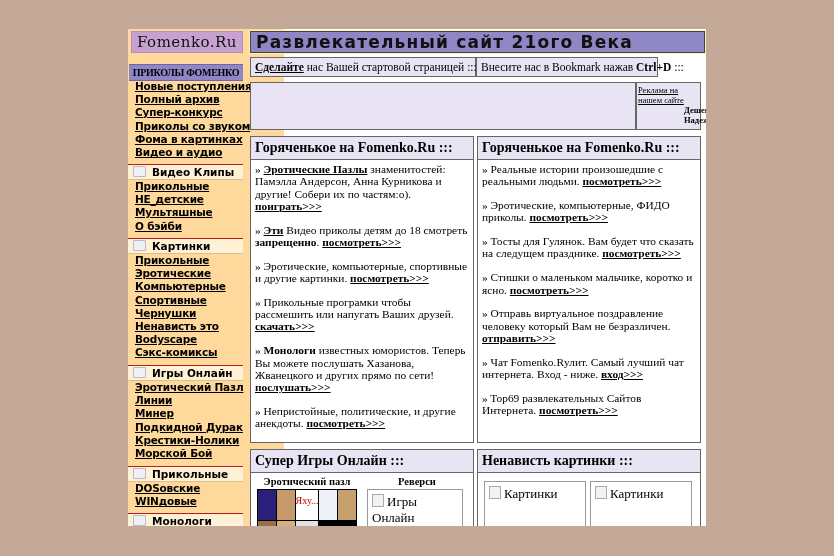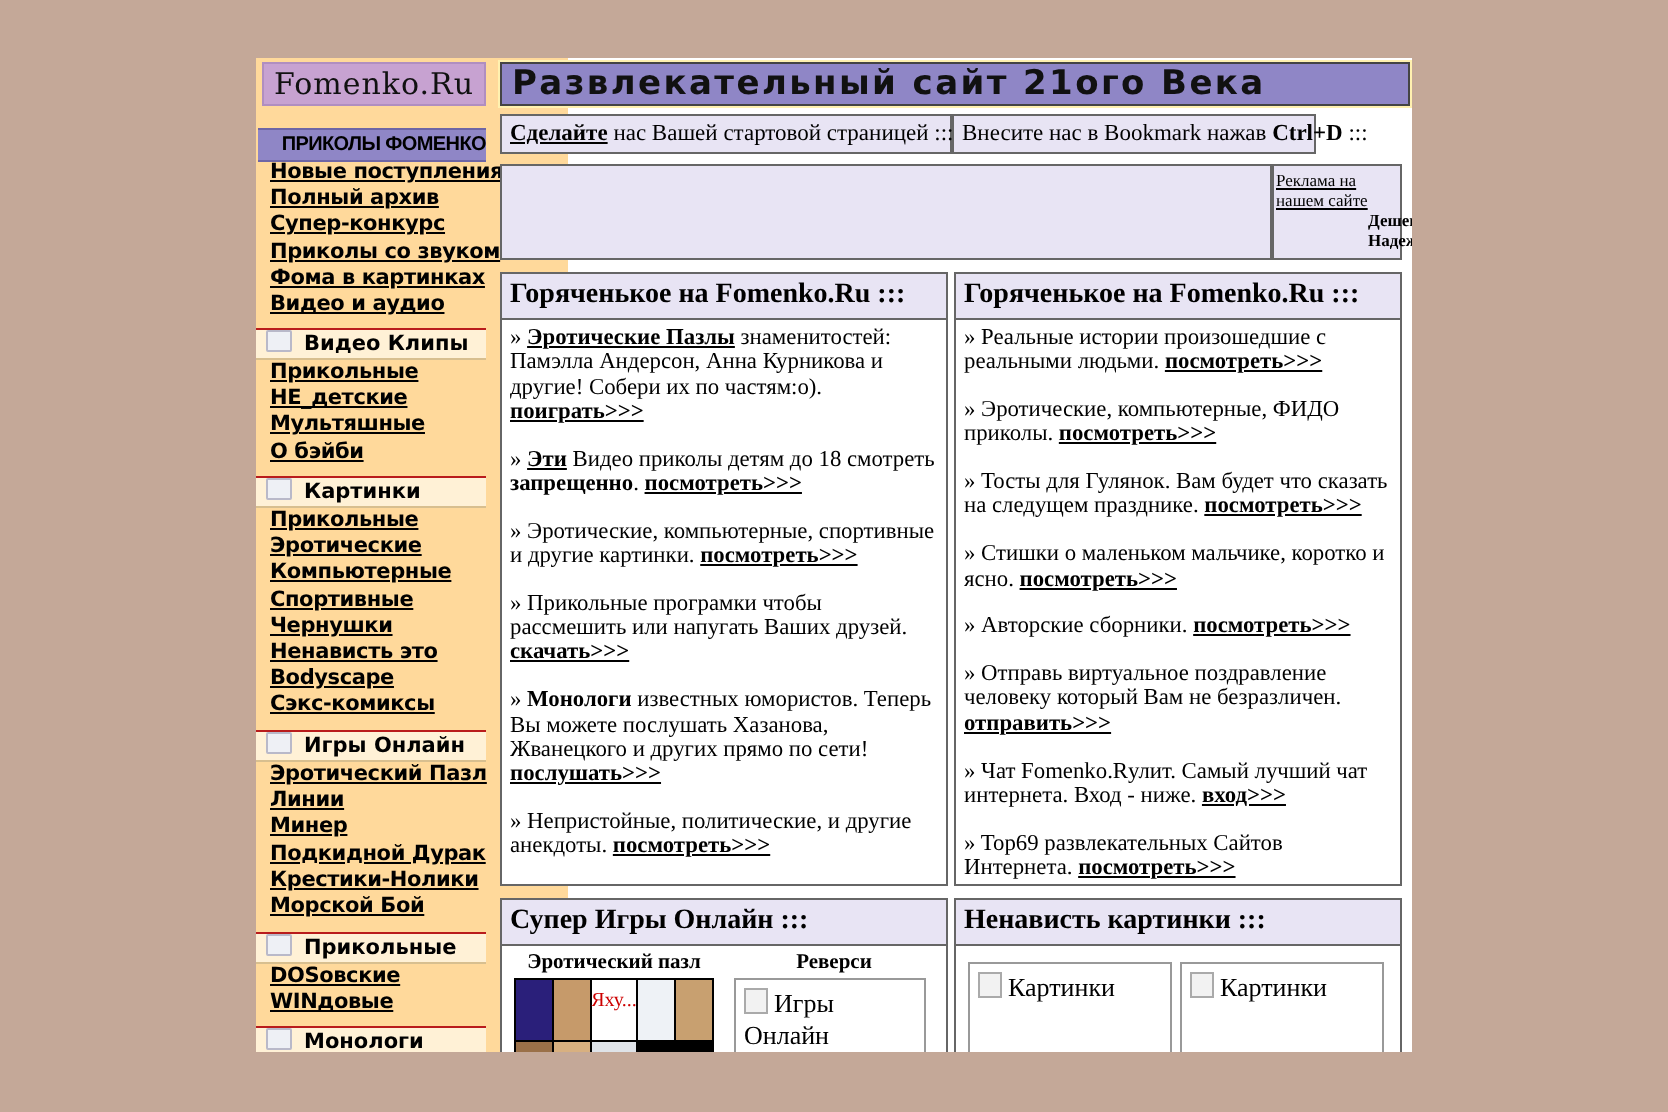--- a/index.html
+++ b/index.html
@@ -1,21 +1,21 @@
 <!DOCTYPE html>
 <html><head>
 <meta charset="utf-8">
 <style>
   html, body { margin:0; padding:0; }
   body { width:834px; height:556px; background:#c4a898; position:relative; overflow:hidden; font-family:"Liberation Serif", serif; color:#000; }
   .page { position:absolute; left:128px; top:29px; width:578px; height:497px; background:#fff; overflow:hidden; }
   
   .sidebar { position:absolute; left:0; top:0; width:116px; height:497px; background:#ffd99b;padding-left:40px; }
   .logo { position:absolute; left:3px; top:2px; width:110px; height:20px; background:#c7a2d1; border:1px solid #b08ec0; text-align:center; font-family:"DejaVu Serif", serif; font-size:15px; line-height:20px; letter-spacing:0.5px; color:#111; }
-  .sec-title { position:absolute; left:1px; width:114px; height:15px; background:#8f86c6; border-top:1px solid #6e66a6; border-bottom:1px solid #6e66a6; font-family:Liberation Sans, sans-serif; font-weight:bold; font-size:10px; line-height:15px; color:#000; text-align:right; letter-spacing:-0.3px; }
+  .sec-title { position:absolute; left:1px; width:114px; height:15px; background:#8f86c6; border-top:1px solid #6e66a6; border-bottom:1px solid #6e66a6; font-family:Liberation Serif, serif; font-weight:bold; font-size:10px; line-height:15px; color:#000; text-align:center; letter-spacing:-0.3px; }
   .nav-list { position:absolute; left:7px; }
   .nav-link { display:block; font-family:"DejaVu Sans", sans-serif; font-weight:bold; font-size:10.5px; line-height:13.2px; color:#000; text-decoration:underline; white-space:nowrap; letter-spacing:-0.2px; }
   .cat-head { position:absolute; left:0; width:115px; height:14px; background:#fff1d6; border-top:1px solid #b91c1c; border-bottom:1px solid #d8bf8f; font-family:"DejaVu Sans", sans-serif; font-weight:bold; font-size:10.5px; line-height:14px; color:#000; }
   .cat-head .ico { display:inline-block; width:11px; height:9px; margin:0 6px 0 5px; vertical-align:-1px; border:1px solid #b9b9c9; background:#eef0f5; border-radius:1px; }
   
   .title-bar { position:absolute; left:122px; top:2px; width:448px; height:20px; background:#8f86c6; border:1px solid #444; outline:1px solid #fff1b0; font-family:"DejaVu Sans", sans-serif; font-weight:bold; font-size:17px; line-height:20px; letter-spacing:1.2px; color:#111; padding-left:5px; white-space:nowrap; }
   .top-row { position:absolute; left:122px; top:28px; width:451px; height:20px; display:flex; }
   .cell { background:#e8e4f4; border:1px solid #666; font-size:11.5px; line-height:18px; padding-left:4px; white-space:nowrap; box-sizing:border-box; height:20px; }
   .cell a { color:#000; font-weight:bold; text-decoration:underline; }
   .ad-row { position:absolute; left:122px; top:53px; width:451px; height:48px; display:flex; }
@@ -120,21 +120,20 @@
     </div>
   </div>
 
   <div class="box" style="left:349px; top:107px; width:224px; height:307px;">
     <div class="box-head">Горяченькое на Fomenko.Ru :::</div>
     <div class="box-body">
       <div class="item"><span>» </span><span>Реальные истории произошедшие с реальными людьми. </span><a>посмотреть&gt;&gt;&gt;</a></div>
       <div class="item"><span>» </span><span>Эротические, компьютерные, ФИДО приколы. </span><a>посмотреть&gt;&gt;&gt;</a></div>
       <div class="item"><span>» </span><span>Тосты для Гулянок. Вам будет что сказать на следущем празднике. </span><a>посмотреть&gt;&gt;&gt;</a></div>
       <div class="item"><span>» </span><span>Стишки о маленьком мальчике, коротко и ясно. </span><a>посмотреть&gt;&gt;&gt;</a></div>
-      <div class="item"><span>» </span><span>Авторские сборники. </span><a>посмотреть&gt;&gt;&gt;</a></div>
       <div class="item"><span>» </span><span>Отправь виртуальное поздравление человеку который Вам не безразличен. </span><a>отправить&gt;&gt;&gt;</a></div>
       <div class="item"><span>» </span><span>Чат Fomenko.Rулит. Самый лучший чат интернета. Вход - ниже. </span><a>вход&gt;&gt;&gt;</a></div>
       <div class="item"><span>» </span><span>Top69 развлекательных Сайтов Интернета. </span><a>посмотреть&gt;&gt;&gt;</a></div>
     </div>
   </div>
 
   <div class="box" style="left:122px; top:420px; width:224px; height:90px;">
     <div class="box-head">Супер Игры Онлайн :::</div>
     <div class="games">
       <div class="game-col" style="width:112px;">

